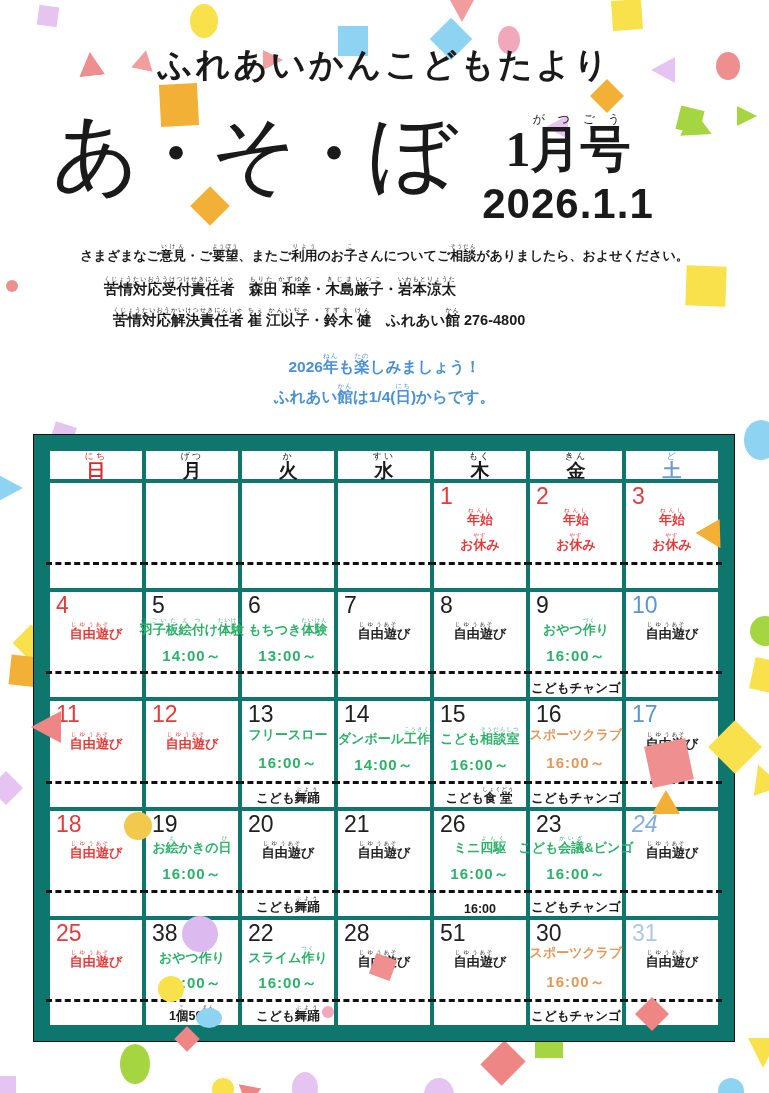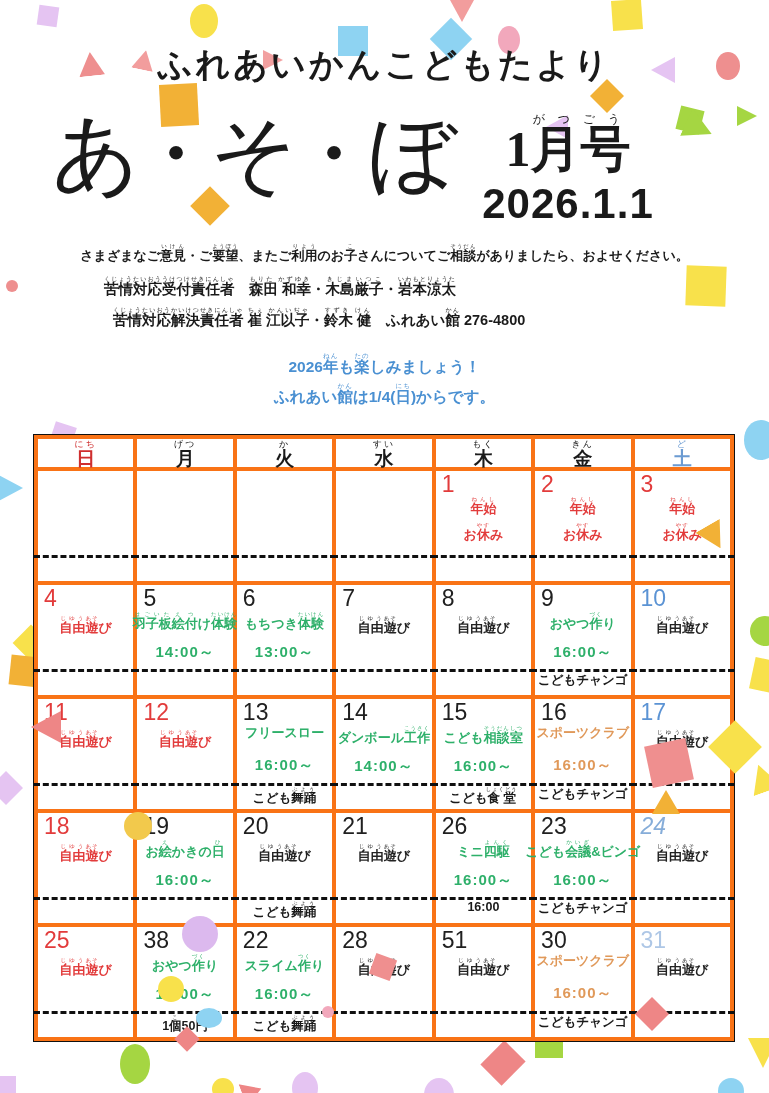--- a/index.html
+++ b/index.html
@@ -36,21 +36,21 @@
   .notice3 { position: absolute; top: 307px; left: 113px; font-size: 14.5px; font-weight: bold; z-index: 1; }
 
   
   .ann { position: absolute; left: 0; width: 769px; text-align: center; color: #4a90d2;
     font-size: 15.5px; font-weight: bold; z-index: 1; }
   .ann1 { top: 352px; }
   .ann2 { top: 382px; }
 
   
   .calendar { position: absolute; left: 33px; top: 434px; width: 702px; height: 608px;
-    background: #f97316; border: 1px solid #101010; padding: 4px;
+    background: #0f766e; border: 1px solid #101010; padding: 16px;
     display: flex; flex-direction: column; gap: 4px; z-index: 1; }
   .wd-row { display: flex; gap: 4px; height: 28px; }
   .week-row { display: flex; gap: 4px; flex: 1; }
   .wd-cell { flex: 1; background: #fff; display: flex; align-items: center; justify-content: center; }
   .wd-cell > span { font-size: 19px; font-weight: bold; line-height: 1; }
   .wd-cell rt { font-size: 9px; letter-spacing: 2px; }
   .wd-red   { color: #cf2f2f; }
   .wd-black { color: #1a1a1a; }
   .wd-blue  { color: #6b9bd2; }
 
@@ -67,21 +67,21 @@
   .main > div { display: flex; flex-direction: column; justify-content: space-evenly;
     align-items: center; height: 100%; }
   .act-red    { color: #e23b3b; }
   .act-black  { color: #222222; }
   .act-green  { color: #2eb06a; }
   .act-orange { color: #e0995a; }
   .l1 { font-size: 13px; font-weight: bold; white-space: nowrap; line-height: 1.1; text-align: center; }
   .time { font-size: 15px; font-weight: bold; letter-spacing: 1px; min-height: 1px; }
 
   .foot { position: absolute; left: -4px; right: -4px; bottom: 0; height: 26px;
-    border-top: 3px dashed #101010; display: flex; align-items: flex-start; justify-content: center;
+    border-top: 3px dashed #101010; display: flex; align-items: flex-end; justify-content: center;
     z-index: 3; }
   .foot > span { font-size: 12.5px; font-weight: bold; color: #1a1a1a; white-space: nowrap; }
 </style>
 </head>
 <body>
 
 <div>
   <div class="cf" style="left:38px;top:6px;width:20px;height:20px;background:#e5c4f2;transform:rotate(8deg)"></div>
   <div class="cf ci" style="left:190px;top:4px;width:28px;height:34px;background:#f8e14b"></div>
   <div class="cf tri" style="left:133px;top:50px;width:22px;height:20px;background:#f29d9d;transform:rotate(12deg)"></div>

